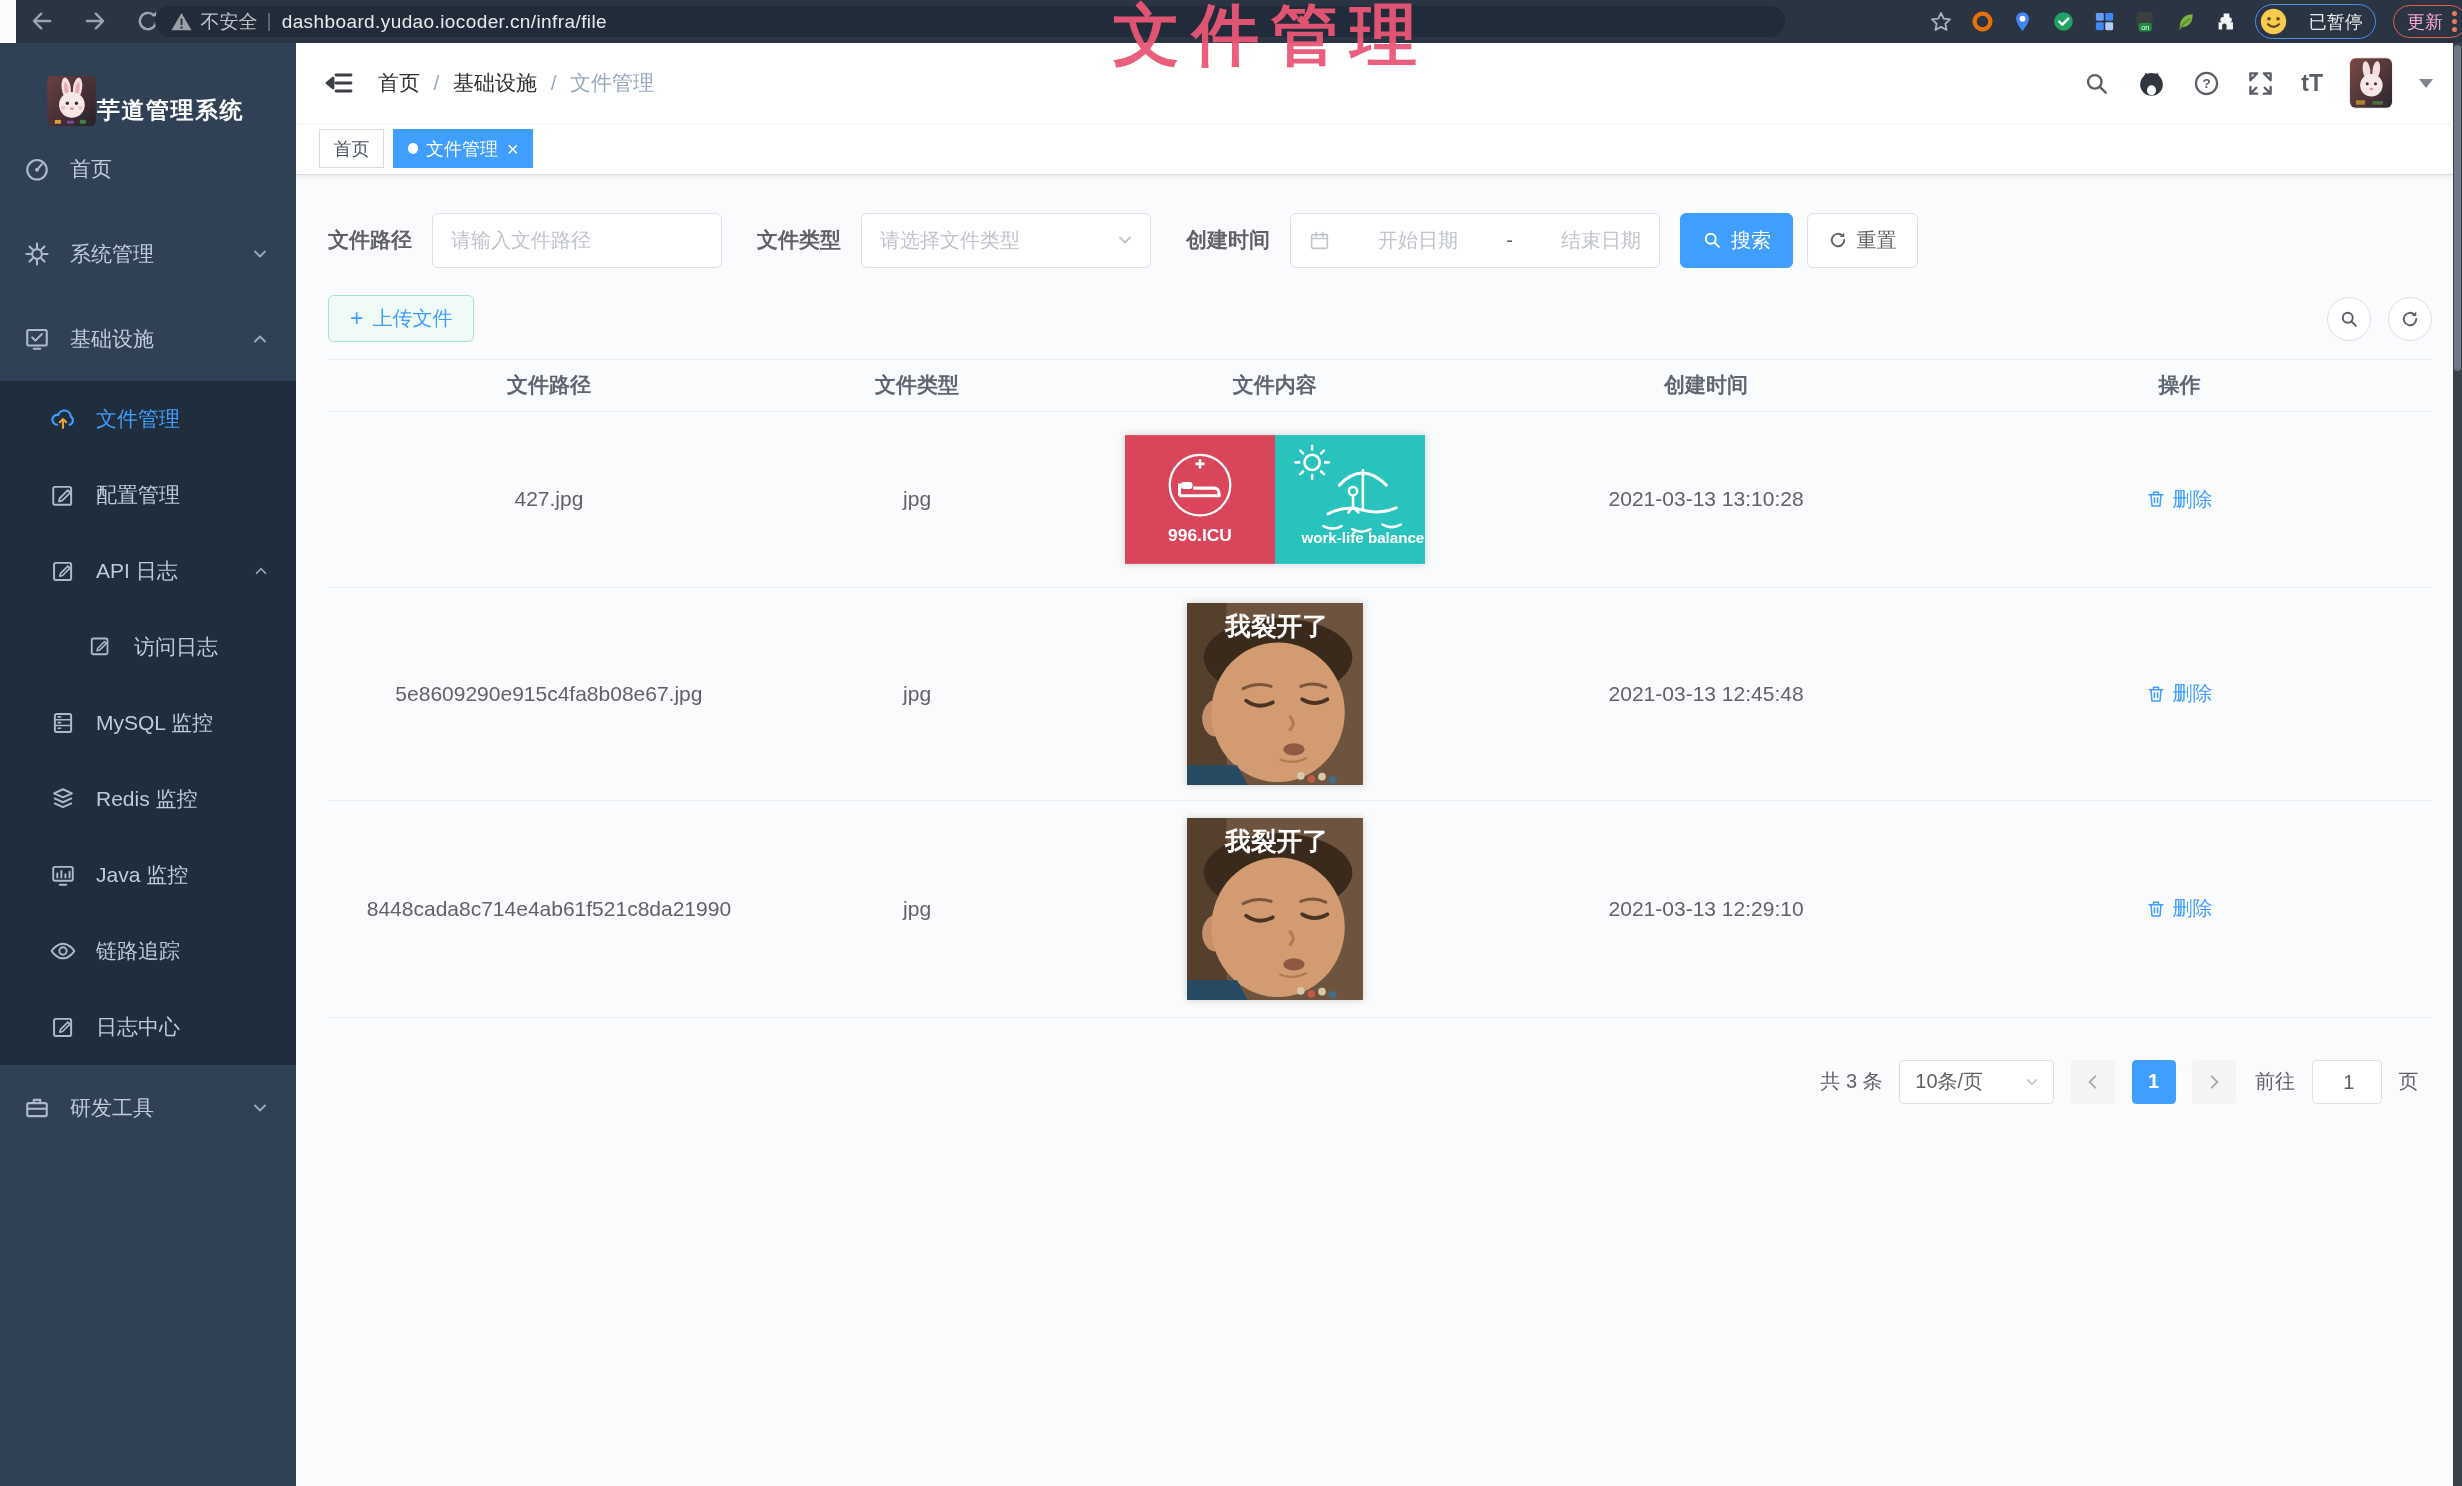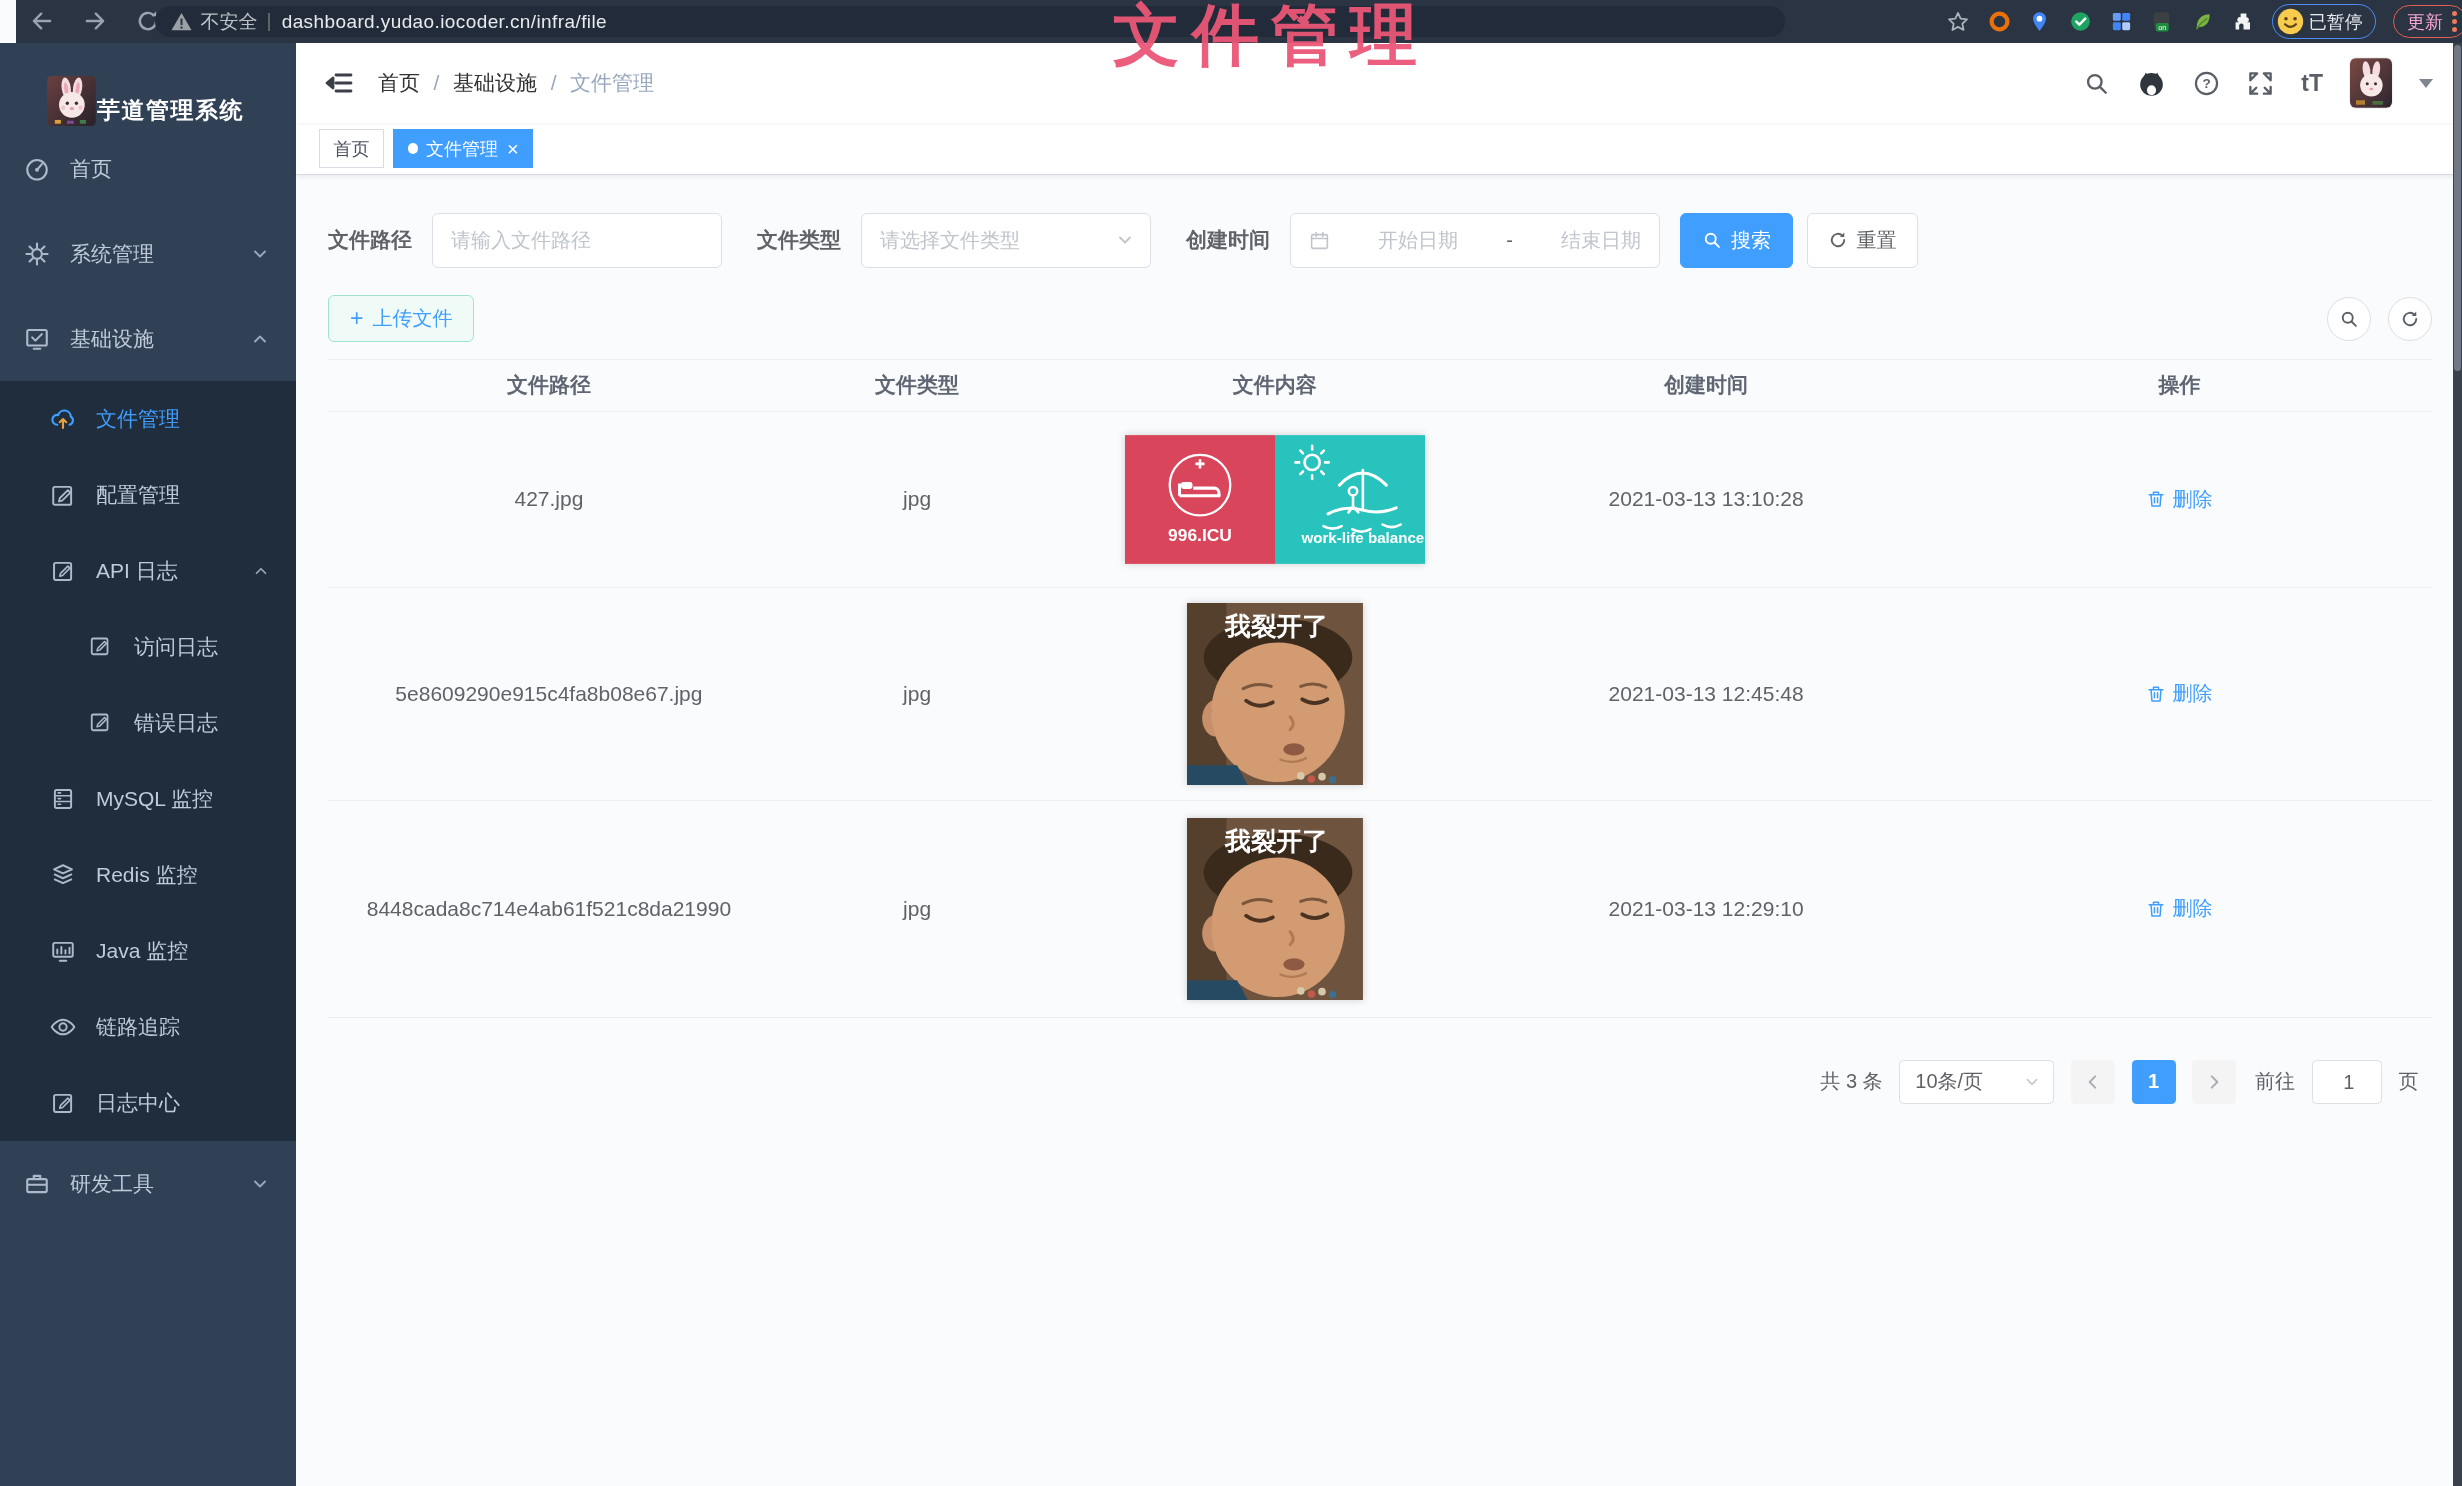--- a/index.html
+++ b/index.html
@@ -13,21 +13,21 @@
   .browser-bar{position:absolute;top:0;left:16px;width:2462px;height:43px;background:#2a3442;z-index:5;}
   .bnav{position:absolute;top:6px;display:flex;align-items:center;gap:23px;left:10.6px;}
   .bnav .nbtn{width:30px;height:30px;display:flex;align-items:center;justify-content:center;border-radius:50%;}
   .url-pill{position:absolute;left:139px;top:6px;width:1630px;height:31px;background:#212b39;border-radius:16px;
     display:flex;align-items:center;padding:0 15px;box-sizing:border-box;}
   .sec-label{color:#bdc1c6;font-size:19px;margin:0 10.6px 0 7.6px;}
   .url-sep{width:1.5px;height:18px;background:#5f6368;margin-right:12px;}
   .url-text{color:#e8eaed;font-size:19px;letter-spacing:0.4px;}
   .browser-right{position:absolute;right:10.6px;top:0;height:43px;display:flex;align-items:center;gap:16.7px;}
   .ext{width:24px;height:24px;display:flex;align-items:center;justify-content:center;}
-  .paused-pill{display:flex;align-items:center;gap:4px;border:1.5px solid #4d8df6;border-radius:20px;
+  .paused-pill{display:flex;align-items:center;gap:21px;border:1.5px solid #4d8df6;border-radius:20px;
     padding:2.3px 12px 2.3px 3px;color:#e8eaed;font-size:18px;}
   .update-pill{display:flex;align-items:center;gap:9px;border:1.5px solid #e5604f;border-radius:20px;
     padding:3.8px 9px 3.8px 13.6px;color:#f9a8d4;font-size:18px;}
   .vdots{display:flex;flex-direction:column;gap:3px;}
   .vdots i{width:5.3px;height:5.3px;border-radius:50%;background:#ec7b5c;}
   
   .app{position:absolute;top:43px;left:0;right:0;bottom:0;display:flex;}
   .sidebar{width:296px;background:#304156;flex:none;position:relative;color:#bfcbd9;}
   .main{flex:1;display:flex;flex-direction:column;min-width:0;background:#fafbfc;}
   
@@ -327,29 +327,20 @@
         </span>
       </div>
       <div class="s-item lv3">
         <span class="ico">
           <svg width="24" height="24" viewBox="0 0 32 32">
               <rect x="5" y="6" width="21" height="21" rx="2" stroke="currentColor" stroke-width="2.4" fill="none"></rect>
               <path d="m13 19 9-9 2.5 2.5-9 9-3.5 1z" stroke="currentColor" stroke-width="2" fill="none" stroke-linejoin="round"></path>
             </svg>
         </span>
         <span>访问日志</span>
-      </div>
-      <div class="s-item lv3">
-        <span class="ico">
-          <svg width="24" height="24" viewBox="0 0 32 32">
-              <rect x="5" y="6" width="21" height="21" rx="2" stroke="currentColor" stroke-width="2.4" fill="none"></rect>
-              <path d="m13 19 9-9 2.5 2.5-9 9-3.5 1z" stroke="currentColor" stroke-width="2" fill="none" stroke-linejoin="round"></path>
-            </svg>
-        </span>
-        <span>错误日志</span>
       </div>
       <div class="s-item lv2">
         <span class="ico">
           <svg width="26" height="26" viewBox="0 0 32 32">
               <rect x="6" y="5" width="20" height="22" rx="2" stroke="currentColor" stroke-width="2.4" fill="none"></rect>
               <path d="M6 12h20M6 19h20M10 8.5h3M10 15.5h3M10 22.5h3" stroke="currentColor" stroke-width="2" stroke-linecap="round"></path>
             </svg>
         </span>
         <span>MySQL 监控</span>
       </div>

